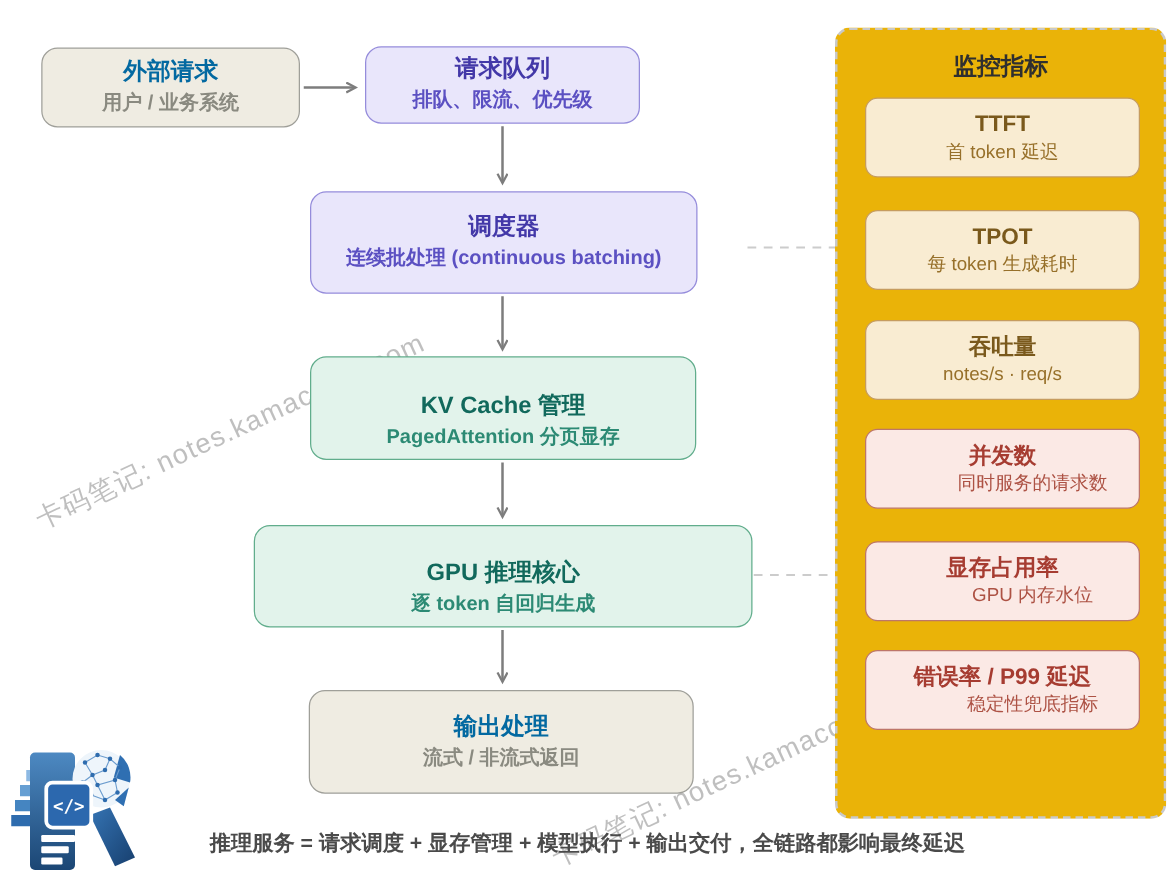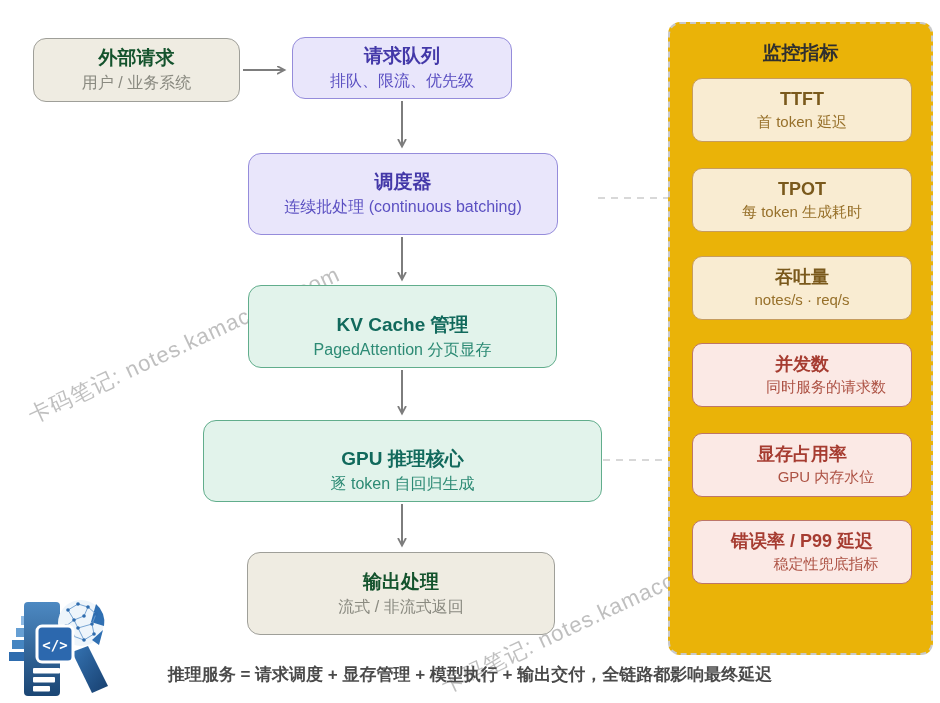--- a/index.html
+++ b/index.html
@@ -9,23 +9,23 @@
   
   .wm{position:absolute;white-space:nowrap;font-size:22px;letter-spacing:1px;
       color:rgba(170,170,170,0.75);transform:rotate(-25deg);transform-origin:0 50%;}
   .wm-a{left:30px;top:402px;}
   .wm-b{left:443px;top:672px;}
 
   
   .node{position:absolute;box-sizing:border-box;border-radius:13px;display:flex;
         flex-direction:column;align-items:center;justify-content:center;gap:5px;}
   .node .t{font-weight:700;font-size:19px;line-height:1.15;}
-  .node .s{font-size:16px;line-height:1.15;}
+  .node .s{font-size:16px;line-height:1.15;font-weight:bold;}
   .beige{background:#efece2;border:1.6px solid #9f9f99;}
-  .beige .t{color:#14532d;} .beige .s{color:#8a8a80;}
+  .beige .t{color:#0369a1;} .beige .s{color:#8a8a80;}
   .purple{background:#e9e6fb;border:1.6px solid #958cdb;}
   .purple .t{color:#4338a8;} .purple .s{color:#5b50c2;}
   .green{background:#e2f3eb;border:1.6px solid #61ad8c;}
   .green .t{color:#11695c;margin-top:20px;} .green .s{color:#2c8a74;}
   .n1{left:33px;top:38px;width:207px;height:64px;}
   .n2{left:292px;top:37px;width:220px;height:62px;}
   .n3{left:248px;top:153px;width:310px;height:82px;}
   .n4{left:248px;top:285px;width:309px;height:83px;}
   .n5{left:203px;top:420px;width:399px;height:82px;text-align:right;}
   .n6{left:247px;top:552px;width:308px;height:83px;}

